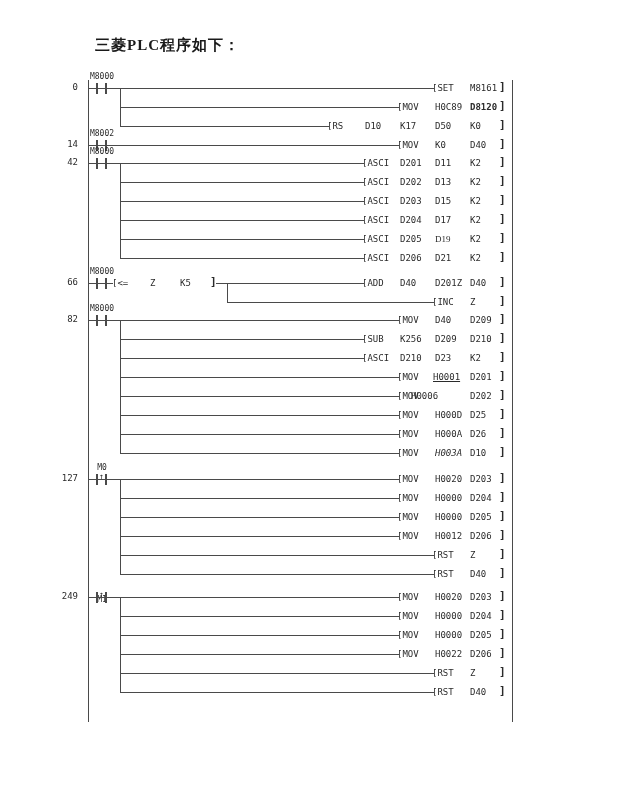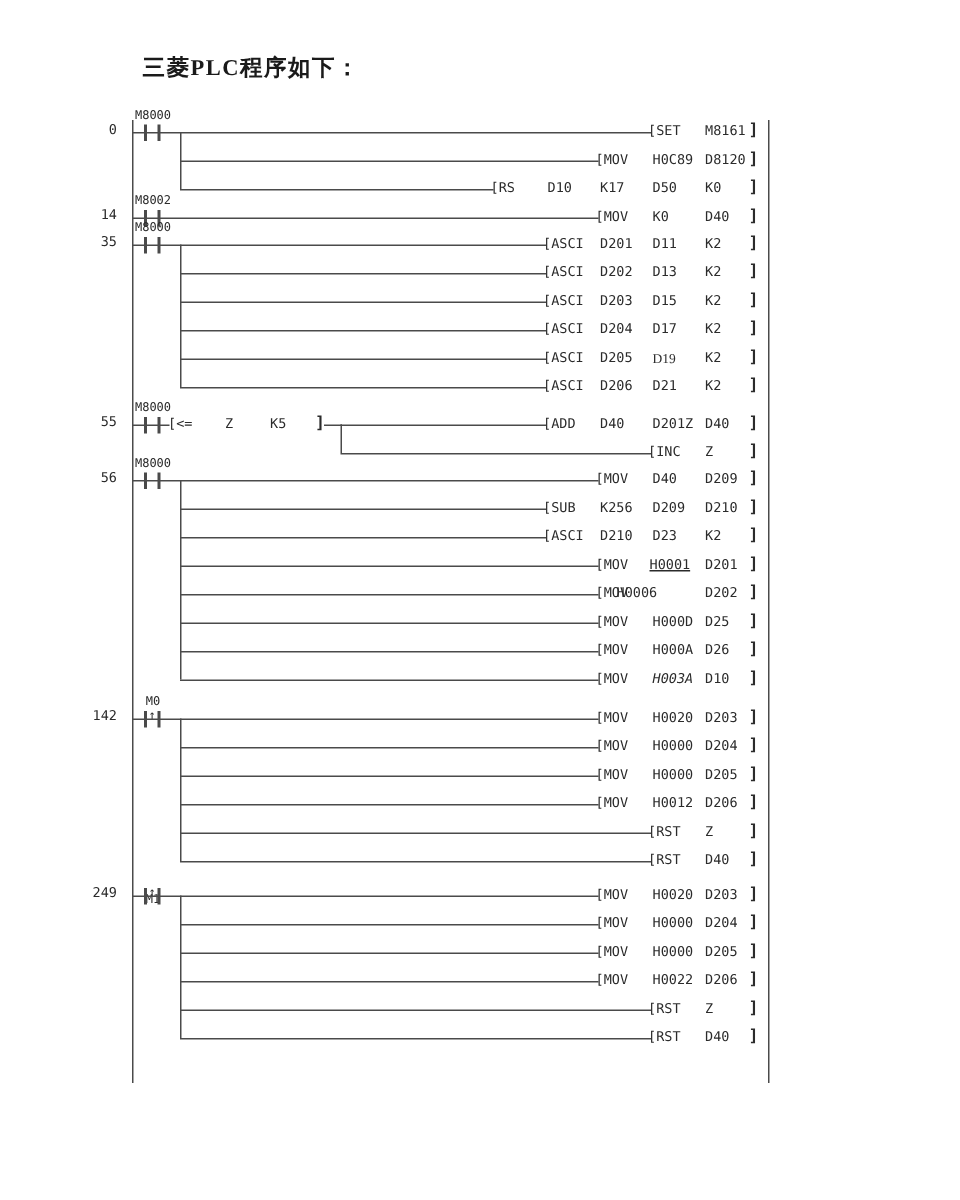--- a/index.html
+++ b/index.html
@@ -30,39 +30,39 @@
       <div class="wire" style="left: 96px; top: 83px; width: 2px; height: 11px;"></div>
       <div class="wire" style="left: 105px; top: 83px; width: 2px; height: 11px;"></div>
       <div class="wire" style="left: 120px; top: 88px; width: 1px; height: 38px;"></div>
       <div class="wire" style="left: 88px; top: 88px; width: 346px; height: 1px;"></div>
       <div class="txt" style="left: 432px; top: 82px;">[SET</div>
       <div class="txt" style="left: 470px; top: 82px;">M8161</div>
       <div class="bracket" style="left: 499px; top: 81px;">]</div>
       <div class="wire" style="left: 120px; top: 107px; width: 279px; height: 1px;"></div>
       <div class="txt" style="left: 397px; top: 101px;">[MOV</div>
       <div class="txt" style="left: 435px; top: 101px;">H0C89</div>
-      <div class="txt" style="left: 470px; top: 101px;">D8120</div>
+      <div class="txt" style="left: 470px; top: 101px; font-weight: bold;">D8120</div>
       <div class="bracket" style="left: 499px; top: 100px;">]</div>
       <div class="wire" style="left: 120px; top: 126px; width: 209px; height: 1px;"></div>
       <div class="txt" style="left: 327px; top: 120px; text-align: center;">[RS</div>
       <div class="txt" style="left: 365px; top: 120px;">D10</div>
       <div class="txt" style="left: 400px; top: 120px;">K17</div>
       <div class="txt" style="left: 435px; top: 120px;">D50</div>
       <div class="txt" style="left: 470px; top: 120px;">K0</div>
       <div class="bracket" style="left: 499px; top: 119px;">]</div>
       <div class="step" style="left: 40px; top: 139px; width: 38px;">14</div>
       <div class="lbl" style="left: 84px; top: 129px; width: 36px;">M8002</div>
       <div class="wire" style="left: 96px; top: 140px; width: 2px; height: 11px;"></div>
       <div class="wire" style="left: 105px; top: 140px; width: 2px; height: 11px;"></div>
       <div class="wire" style="left: 88px; top: 145px; width: 311px; height: 1px;"></div>
       <div class="txt" style="left: 397px; top: 139px;">[MOV</div>
       <div class="txt" style="left: 435px; top: 139px;">K0</div>
       <div class="txt" style="left: 470px; top: 139px;">D40</div>
       <div class="bracket" style="left: 499px; top: 138px;">]</div>
-      <div class="step" style="left: 40px; top: 157px; width: 38px;">35</div>
+      <div class="step" style="left: 40px; top: 157px; width: 38px;">42</div>
       <div class="lbl" style="left: 84px; top: 147px; width: 36px;">M8000</div>
       <div class="wire" style="left: 96px; top: 158px; width: 2px; height: 11px;"></div>
       <div class="wire" style="left: 105px; top: 158px; width: 2px; height: 11px;"></div>
       <div class="wire" style="left: 120px; top: 163px; width: 1px; height: 95px;"></div>
       <div class="wire" style="left: 88px; top: 163px; width: 276px; height: 1px;"></div>
       <div class="txt" style="left: 362px; top: 157px;">[ASCI</div>
       <div class="txt" style="left: 400px; top: 157px;">D201</div>
       <div class="txt" style="left: 435px; top: 157px;">D11</div>
       <div class="txt" style="left: 470px; top: 157px;">K2</div>
       <div class="bracket" style="left: 499px; top: 156px;">]</div>
@@ -89,42 +89,42 @@
       <div class="txt" style="left: 400px; top: 233px;">D205</div>
       <div class="txt" style="left: 435px; top: 233px; font-family: Liberation Serif, serif;">D19</div>
       <div class="txt" style="left: 470px; top: 233px;">K2</div>
       <div class="bracket" style="left: 499px; top: 232px;">]</div>
       <div class="wire" style="left: 120px; top: 258px; width: 244px; height: 1px;"></div>
       <div class="txt" style="left: 362px; top: 252px;">[ASCI</div>
       <div class="txt" style="left: 400px; top: 252px;">D206</div>
       <div class="txt" style="left: 435px; top: 252px;">D21</div>
       <div class="txt" style="left: 470px; top: 252px;">K2</div>
       <div class="bracket" style="left: 499px; top: 251px;">]</div>
-      <div class="step" style="left: 40px; top: 277px; width: 38px;">55</div>
+      <div class="step" style="left: 40px; top: 277px; width: 38px;">66</div>
       <div class="lbl" style="left: 84px; top: 267px; width: 36px;">M8000</div>
       <div class="wire" style="left: 96px; top: 278px; width: 2px; height: 11px;"></div>
       <div class="wire" style="left: 105px; top: 278px; width: 2px; height: 11px;"></div>
       <div class="wire" style="left: 88px; top: 283px; width: 25px; height: 1px;"></div>
       <div class="txt" style="left: 112px; top: 277px;">[&lt;=</div>
       <div class="txt" style="left: 150px; top: 277px;">Z</div>
       <div class="txt" style="left: 180px; top: 277px;">K5</div>
       <div class="bracket" style="left: 210px; top: 276px;">]</div>
       <div class="wire" style="left: 216px; top: 283px; width: 12px; height: 1px;"></div>
       <div class="wire" style="left: 227px; top: 283px; width: 1px; height: 19px;"></div>
       <div class="wire" style="left: 227px; top: 283px; width: 137px; height: 1px;"></div>
       <div class="txt" style="left: 362px; top: 277px;">[ADD</div>
       <div class="txt" style="left: 400px; top: 277px;">D40</div>
       <div class="txt" style="left: 435px; top: 277px;">D201Z</div>
       <div class="txt" style="left: 470px; top: 277px;">D40</div>
       <div class="bracket" style="left: 499px; top: 276px;">]</div>
       <div class="wire" style="left: 227px; top: 302px; width: 207px; height: 1px;"></div>
       <div class="txt" style="left: 432px; top: 296px;">[INC</div>
       <div class="txt" style="left: 470px; top: 296px;">Z</div>
       <div class="bracket" style="left: 499px; top: 295px;">]</div>
-      <div class="step" style="left: 40px; top: 314px; width: 38px;">56</div>
+      <div class="step" style="left: 40px; top: 314px; width: 38px;">82</div>
       <div class="lbl" style="left: 84px; top: 304px; width: 36px;">M8000</div>
       <div class="wire" style="left: 96px; top: 315px; width: 2px; height: 11px;"></div>
       <div class="wire" style="left: 105px; top: 315px; width: 2px; height: 11px;"></div>
       <div class="wire" style="left: 120px; top: 320px; width: 1px; height: 133px;"></div>
       <div class="wire" style="left: 88px; top: 320px; width: 311px; height: 1px;"></div>
       <div class="txt" style="left: 397px; top: 314px;">[MOV</div>
       <div class="txt" style="left: 435px; top: 314px;">D40</div>
       <div class="txt" style="left: 470px; top: 314px;">D209</div>
       <div class="bracket" style="left: 499px; top: 313px;">]</div>
       <div class="wire" style="left: 120px; top: 339px; width: 244px; height: 1px;"></div>
@@ -157,21 +157,21 @@
       <div class="wire" style="left: 120px; top: 434px; width: 279px; height: 1px;"></div>
       <div class="txt" style="left: 397px; top: 428px;">[MOV</div>
       <div class="txt" style="left: 435px; top: 428px;">H000A</div>
       <div class="txt" style="left: 470px; top: 428px;">D26</div>
       <div class="bracket" style="left: 499px; top: 427px;">]</div>
       <div class="wire" style="left: 120px; top: 453px; width: 279px; height: 1px;"></div>
       <div class="txt" style="left: 397px; top: 447px;">[MOV</div>
       <div class="txt" style="left: 435px; top: 447px; font-style: italic;">H003A</div>
       <div class="txt" style="left: 470px; top: 447px;">D10</div>
       <div class="bracket" style="left: 499px; top: 446px;">]</div>
-      <div class="step" style="left: 40px; top: 473px; width: 38px;">142</div>
+      <div class="step" style="left: 40px; top: 473px; width: 38px;">127</div>
       <div class="lbl" style="left: 84px; top: 463px; width: 36px;">M0</div>
       <div class="wire" style="left: 96px; top: 474px; width: 2px; height: 11px;"></div>
       <div class="wire" style="left: 105px; top: 474px; width: 2px; height: 11px;"></div>
       <div class="lbl" style="left: 95px; top: 472px; width: 13px; font-size: 8px;">↑</div>
       <div class="wire" style="left: 120px; top: 479px; width: 1px; height: 95px;"></div>
       <div class="wire" style="left: 88px; top: 479px; width: 311px; height: 1px;"></div>
       <div class="txt" style="left: 397px; top: 473px;">[MOV</div>
       <div class="txt" style="left: 435px; top: 473px;">H0020</div>
       <div class="txt" style="left: 470px; top: 473px;">D203</div>
       <div class="bracket" style="left: 499px; top: 472px;">]</div>

